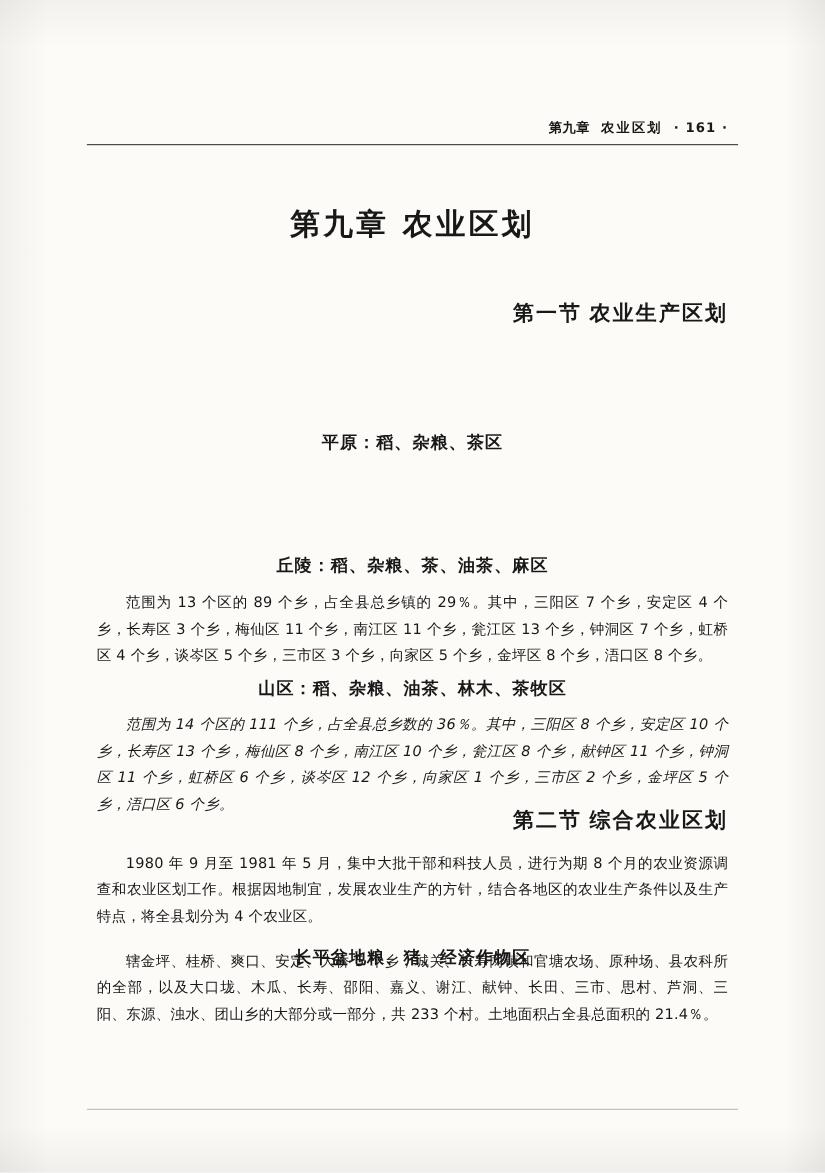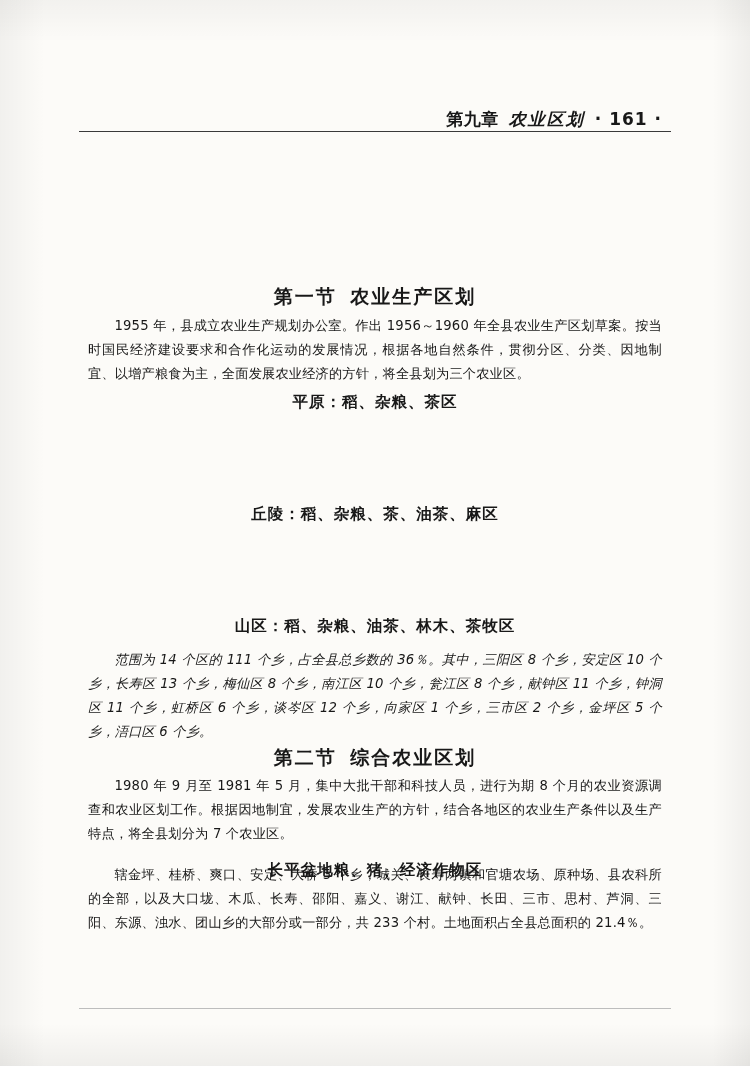--- a/index.html
+++ b/index.html
@@ -41,25 +41,25 @@
     width: 574px;
     height: 1066px;
   }
   .header {
     position: absolute;
     top: 108px;
     right: 0;
     display: flex;
     align-items: baseline;
     gap: 10px;
-    font-size: 17px;
+    font-size: 12px;
     letter-spacing: 0.5px;
     font-weight: bold;
   }
-  .header .hdr-title { letter-spacing: 2px; font-style: italic; }
+  .header .hdr-title { letter-spacing: 2px; }
   .header .hdr-page { font-weight: bold; letter-spacing: 1px; }
 
   .rule-top {
     position: absolute;
     top: 131px;
     left: -9px;
     width: 592px;
     height: 1px;
     background: #3a3a3a;
   }
@@ -78,26 +78,26 @@
     left: 0;
     width: 574px;
     margin: 0;
     text-align: center;
     font-size: 27px;
     font-weight: bold;
     letter-spacing: 3px;
     font-family: "DejaVu Serif", "Liberation Serif", serif;
   }
   h2.section-title {
-    margin: 12px;
-    text-align: center;
+    margin: 0;
+    text-align: right;
     font-size: 19px;
     font-weight: bold;
     letter-spacing: 2px;
-    font-family: Liberation Mono, monospace;
+    font-family: Liberation Serif, serif;
   }
   h3.sub-title {
     margin: 0;
     text-align: center;
     font-size: 15.5px;
     font-weight: bold;
     letter-spacing: 1px;
     font-family: Liberation Serif, serif;
   }
   p.body-text {
@@ -133,48 +133,49 @@
   <div class="content">
 
     <div class="header">
       <span>第九章</span>
       <span class="hdr-title">农业区划</span>
       <span class="hdr-page">· 161 ·</span>
     </div>
 
     <div class="rule-top"></div>
 
+    <h1 class="chapter-title">第九章  农业区划</h1>
 
     <div class="blk" id="sec1-title">
       <h2 class="section-title">第一节  农业生产区划</h2>
-    </div>
-    <div class="blk" id="sec1-para">
-      <p class="body-text">1955 年，县成立农业生产规划办公室。作出 1956～1960 年全县农业生产区划草案。按当时国民经济建设要求和合作化运动的发展情况，根据各地自然条件，贯彻分区、分类、因地制宜、以增产粮食为主，全面发展农业经济的方针，将全县划为三个农业区。</p>
     </div>
 
     <div class="blk" id="sub1-title">
       <h3 class="sub-title">平原：稻、杂粮、茶区</h3>
     </div>
 
     <div class="blk" id="sub2-title">
       <h3 class="sub-title">丘陵：稻、杂粮、茶、油茶、麻区</h3>
+    </div>
+    <div class="blk" id="sub2-para">
+      <p class="body-text">范围为 13 个区的 89 个乡，占全县总乡镇的 29％。其中，三阳区 7 个乡，安定区 4 个乡，长寿区 3 个乡，梅仙区 11 个乡，南江区 11 个乡，瓮江区 13 个乡，钟洞区 7 个乡，虹桥区 4 个乡，谈岑区 5 个乡，三市区 3 个乡，向家区 5 个乡，金坪区 8 个乡，浯口区 8 个乡。</p>
     </div>
 
     <div class="blk" id="sub3-title">
       <h3 class="sub-title">山区：稻、杂粮、油茶、林木、茶牧区</h3>
     </div>
     <div class="blk" id="sub3-para">
       <p class="body-text">范围为 14 个区的 111 个乡，占全县总乡数的 36％。其中，三阳区 8 个乡，安定区 10 个乡，长寿区 13 个乡，梅仙区 8 个乡，南江区 10 个乡，瓮江区 8 个乡，献钟区 11 个乡，钟洞区 11 个乡，虹桥区 6 个乡，谈岑区 12 个乡，向家区 1 个乡，三市区 2 个乡，金坪区 5 个乡，浯口区 6 个乡。</p>
     </div>
 
     <div class="blk" id="sec2-title">
       <h2 class="section-title">第二节  综合农业区划</h2>
     </div>
     <div class="blk" id="sec2-para">
-      <p class="body-text">1980 年 9 月至 1981 年 5 月，集中大批干部和科技人员，进行为期 8 个月的农业资源调查和农业区划工作。根据因地制宜，发展农业生产的方针，结合各地区的农业生产条件以及生产特点，将全县划分为 7 个农业区。</p>
+      <p class="body-text">1980 年 9 月至 1981 年 5 月，集中大批干部和科技人员，进行为期 8 个月的农业资源调查和农业区划工作。根据因地制宜，发展农业生产的方针，结合各地区的农业生产条件以及生产特点，将全县划分为 4 个农业区。</p>
     </div>
 
     <div class="blk" id="sub4-title">
       <h3 class="sub-title">长平盆地粮、猪、经济作物区</h3>
     </div>
     <div class="blk" id="sub4-para">
       <p class="body-text">辖金坪、桂桥、爽口、安定、大桥 5 个乡，城关、长寿两镇和官塘农场、原种场、县农科所的全部，以及大口垅、木瓜、长寿、邵阳、嘉义、谢江、献钟、长田、三市、思村、芦洞、三阳、东源、浊水、团山乡的大部分或一部分，共 233 个村。土地面积占全县总面积的 21.4％。</p>
     </div>
 
     <div class="rule-bottom"></div>

